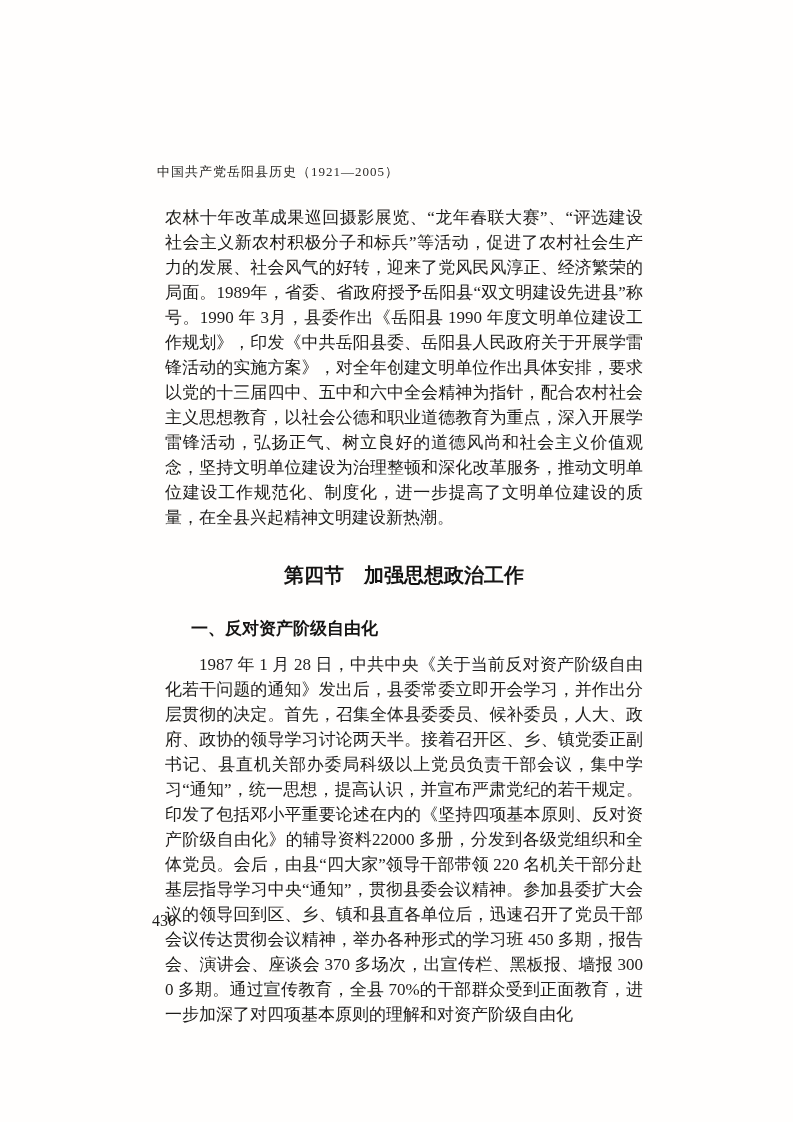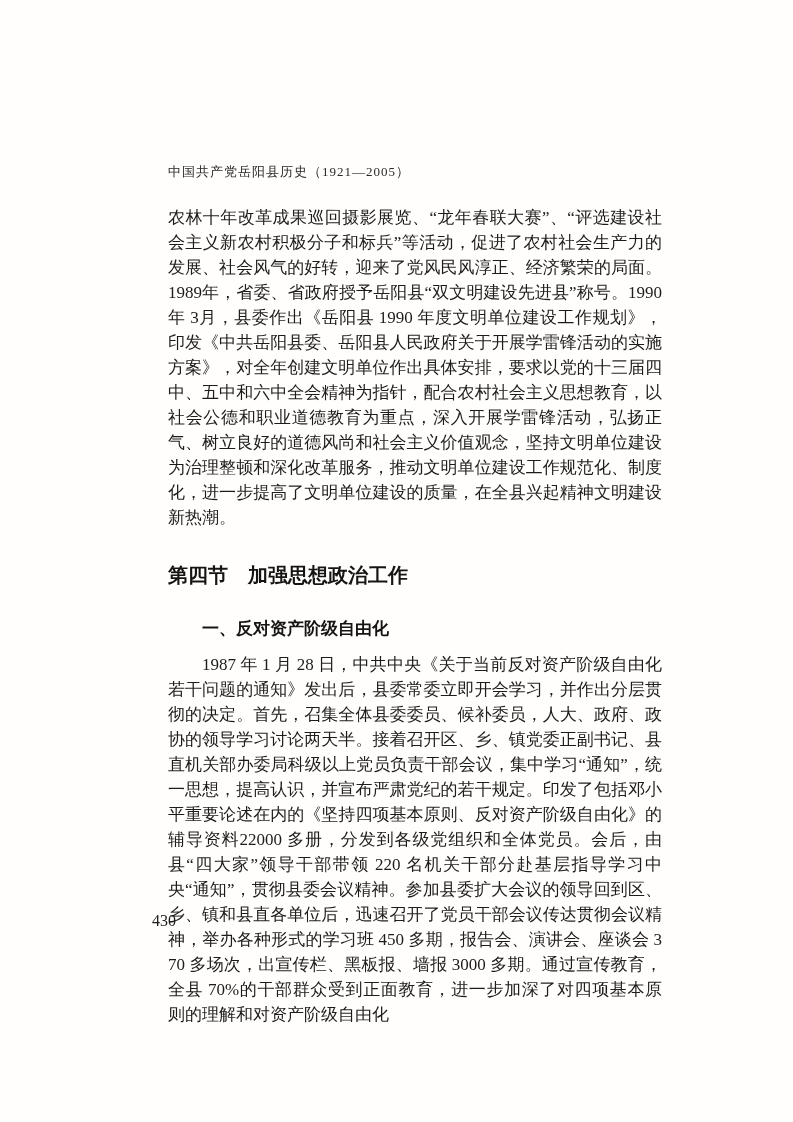--- a/index.html
+++ b/index.html
@@ -11,45 +11,45 @@
     position: relative;
     width: 793px;
     height: 1122px;
     background: #fffefd;
     overflow: hidden;
     font-family: "Liberation Serif", "DejaVu Serif", serif;
     color: #1d1c1a;
   }
   .content {
     position: absolute;
-    left: 168px;
+    left: 157px;
     top: 163px;
     width: 494px;
   }
   .running-header {
     font-size: 13px;
     letter-spacing: 1px;
     color: #2a2926;
     margin-bottom: 24px;
   }
   .para {
     font-size: 17px;
     line-height: 25px;
     text-align: justify;
-    margin: 0;
+    margin: 8px;
     word-break: break-all;
   }
   .para.indent {
     text-indent: 2em;
   }
   .section-heading {
     font-family: "Liberation Sans", "DejaVu Sans", sans-serif;
     font-weight: bold;
     font-size: 20px;
-    text-align: left;
+    text-align: center;
     margin: 32px 0 28px 0;
     color: #151413;
   }
   .subsection-heading {
     font-family: Liberation Mono, monospace;
     font-weight: bold;
     font-size: 17px;
     margin: 0 0 12px 0;
     padding-left: 2em;
     color: #151413;

